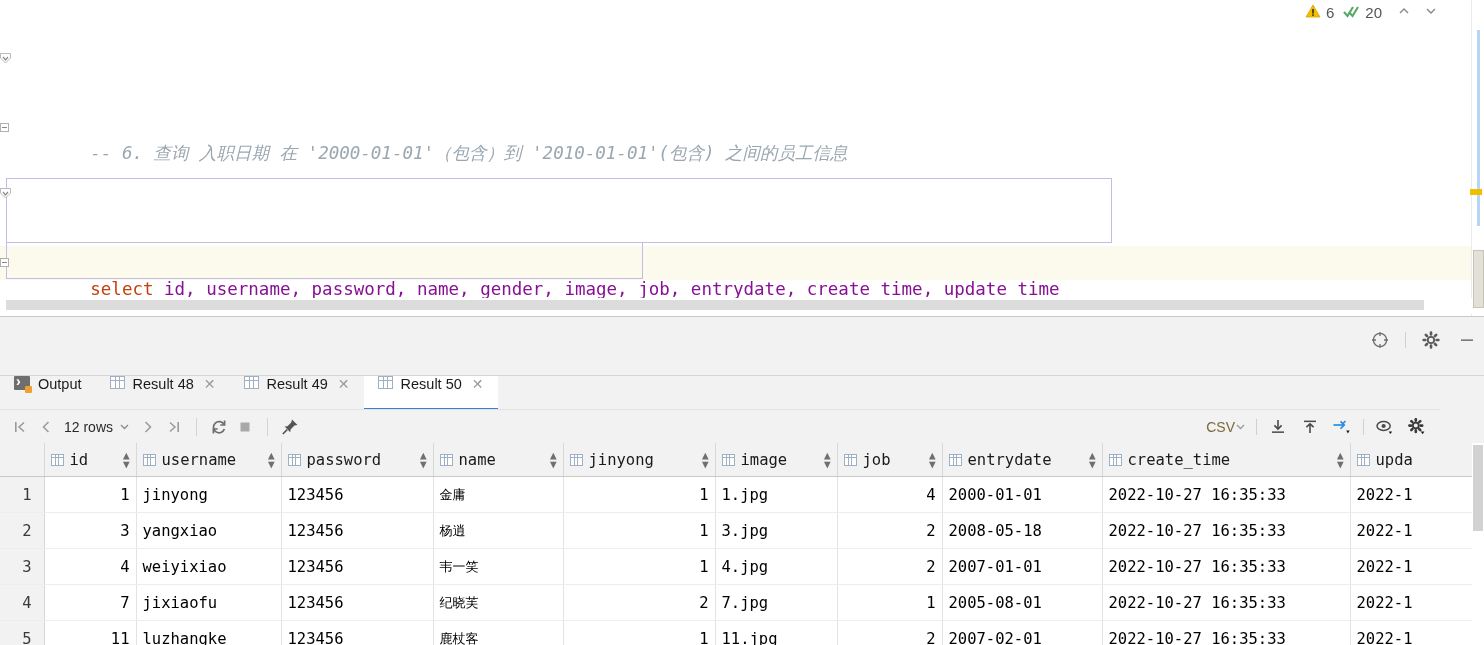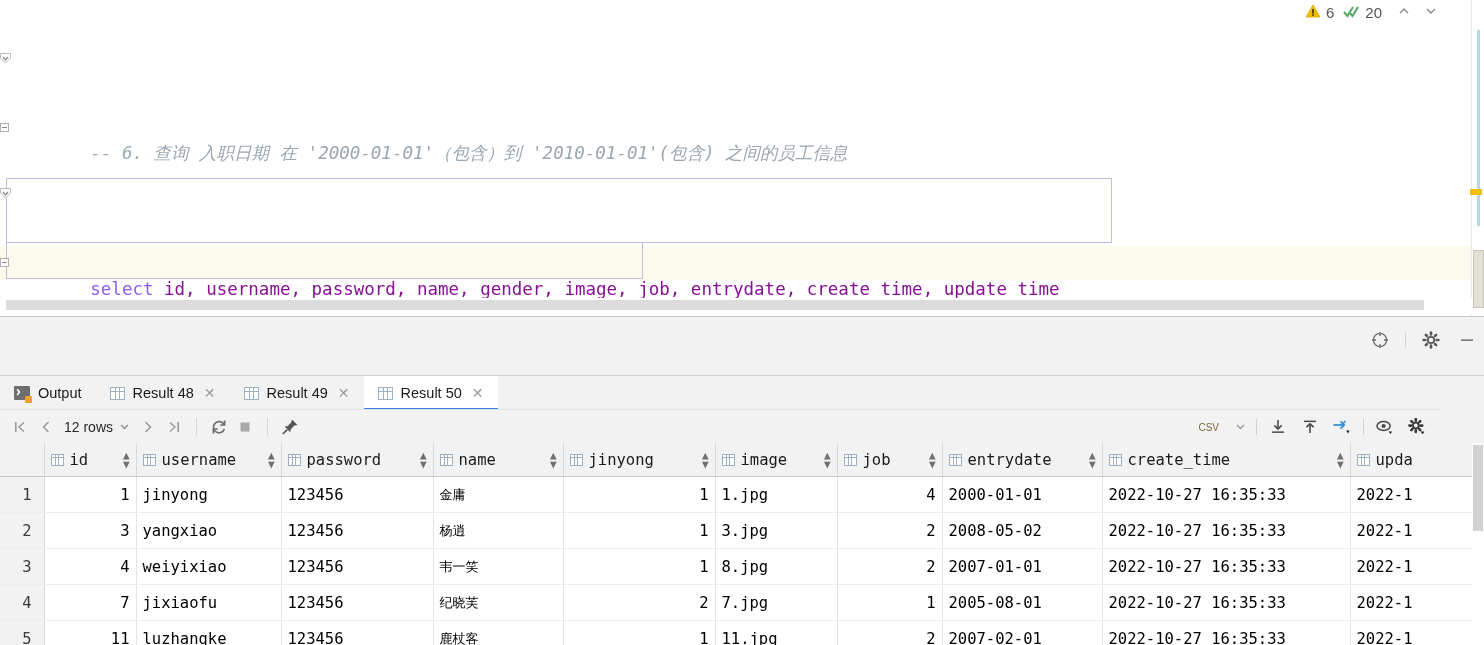--- a/index.html
+++ b/index.html
@@ -17,21 +17,21 @@
     position:absolute;left:0;top:0;width:1484px;height:317px;
     background:#ffffff;overflow:hidden;
   }
   .code{
     position:absolute;left:0;top:0;
     font-family:"DejaVu Sans Mono","Liberation Mono",monospace;
     font-size:17.5px;line-height:34px;white-space:pre;
   }
   .line{position:relative;height:34px;padding-left:6px;}
   .comment{color:#9aa7b0;font-style:italic;}
-  .kw{color:#8b5cf6;}
+  .kw{color:#c2410c;}
   .ident{color:#871094;}
 
   
   .stmt-box{
     position:absolute;left:6px;top:178px;width:1106px;height:65px;
     border:1px solid #c3bbe8;box-sizing:border-box;pointer-events:none;
   }
   .stmt-box2{
     position:absolute;left:6px;top:243px;width:637px;height:36px;
     border:1px solid #c3bbe8;border-top:none;box-sizing:border-box;pointer-events:none;
@@ -97,21 +97,21 @@
   }
   .vsep{width:1px;height:16px;background:#d0d0d0;}
 
   
   .tabs{
     position:absolute;left:0;top:58px;width:1484px;height:34px;
     border-top:1px solid #d5d5d5;
     display:flex;align-items:stretch;background:#f2f2f2;
   }
   .tab{
-    display:flex;align-items:center;gap:8px;padding:0 14px;
+    display:flex;gap:8px;padding:0 14px;
     font-size:14.5px;color:#1a1a1a;position:relative;
   }
   .tab.active:after{
     content:"";position:absolute;left:0;right:0;bottom:0;height:2px;background:#3b7ddd;
   }
   .tab.active{background:#ffffff;}
   .tab .close{color:#9a9a9a;font-size:14px;margin-left:2px;}
   .grid-ico{
     width:15px;height:13px;border:1.6px solid #9fb0c4;box-sizing:border-box;
     position:relative;background:#fff;
@@ -144,21 +144,21 @@
   .tb-right{display:flex;align-items:center;gap:10px;margin-left:auto;padding-right:12px;}
   .nav-btn{
     width:24px;height:24px;display:flex;align-items:center;justify-content:center;
     color:#9a9a9a;font-size:15px;
   }
   .rows-label{
     font-size:14px;color:#2a2a2a;padding:0 4px;display:flex;align-items:center;gap:6px;
   }
   .chev{color:#8a8a8a;font-size:11px;}
   .tb-sep{width:1px;height:18px;background:#d4d4d4;margin:0 8px;}
-  .csv{font-size:10px;color:#7a6a3a;display:flex;align-items:center;gap:16px;}
+  .csv{font-size:14px;color:#7a6a3a;display:flex;align-items:center;gap:0;}
 
   
   .table-wrap{
     position:absolute;left:0;top:126px;width:1484px;height:202px;background:#fff;
     overflow:hidden;
   }
   table{border-collapse:collapse;table-layout:fixed;width:1498px;
     font-family:"DejaVu Sans Mono","Liberation Mono",monospace;font-size:15.5px;}
   thead th{
     height:33px;background:#f2f2f2;border-right:1px solid #d8d8d8;
@@ -568,32 +568,32 @@
           </tr>
           <tr>
             <td class="rownum">2</td>
             <td class="num">3</td>
             <td>yangxiao</td>
             <td>123456</td>
             <td class="zh">杨逍</td>
             <td class="num">1</td>
             <td>3.jpg</td>
             <td class="num">2</td>
-            <td>2008-05-02</td>
+            <td>2008-05-18</td>
             <td>2022-10-27 16:35:33</td>
             <td>2022-1</td>
           </tr>
           <tr>
             <td class="rownum">3</td>
             <td class="num">4</td>
             <td>weiyixiao</td>
             <td>123456</td>
             <td class="zh">韦一笑</td>
             <td class="num">1</td>
-            <td>8.jpg</td>
+            <td>4.jpg</td>
             <td class="num">2</td>
             <td>2007-01-01</td>
             <td>2022-10-27 16:35:33</td>
             <td>2022-1</td>
           </tr>
           <tr>
             <td class="rownum">4</td>
             <td class="num">7</td>
             <td>jixiaofu</td>
             <td>123456</td>

